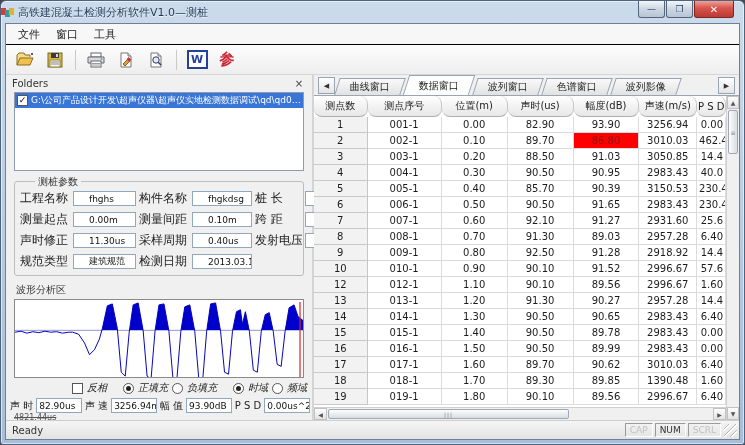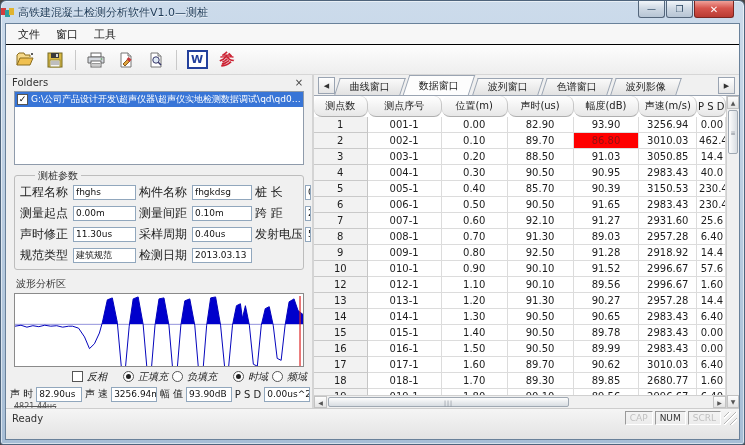--- a/index.html
+++ b/index.html
@@ -49,21 +49,21 @@
   .cbx{width:9px;height:9px;background:#fff;border:1px solid #555;color:#000;font-size:9px;
        line-height:9px;text-align:center;flex:0 0 auto;}
   .fpath{overflow:hidden;text-overflow:ellipsis;}
   
   .group{margin:10px 8px 0;border:1px solid #bdbdbd;border-radius:3px;position:relative;
          padding:8px 5px 5px;background:#f0f0f0;}
   .group-title{position:absolute;top:-7px;left:20px;background:#f0f0f0;padding:0 3px;font-size:10px;color:#333;}
   .pgrid{display:grid;grid-template-columns:50px 63px 50px 60px 47px 1fr;column-gap:3px;row-gap:4px;align-items:center;}
   .plabel{font-size:12px;color:#222;white-space:nowrap;overflow:hidden;}
   .pfield{height:13px;background:#fff;border:1px solid #91a7bd;font-size:9px;color:#111;
-          padding:0 2px;display:flex;align-items:center;white-space:nowrap;overflow:hidden;}
+          padding:0 15px;display:flex;align-items:center;white-space:nowrap;overflow:hidden;}
   
   .wave-title{margin:7px 0 0 10px;font-size:10px;color:#333;}
   .wave-box{margin:2px 8px 0;height:82px;background:#fff;border:1px solid #8a8a8a;overflow:hidden;}
   .wave-controls{margin:3px 0 0 66px;display:flex;align-items:center;gap:4px;font-size:10px;color:#222;font-style:italic;}
   .radio{width:9px;height:9px;border:1px solid #555;border-radius:50%;background:#fff;position:relative;flex:0 0 auto;}
   .radio.sel::after{content:'';position:absolute;inset:2px;background:#222;border-radius:50%;}
   .gap{width:8px;}
   .readouts{margin:3px 2px 0 4px;display:flex;align-items:center;gap:3px;}
   .rlabel{font-size:10px;color:#222;white-space:nowrap;}
   .rfield{height:13px;background:#fff;border:1px solid #91a7bd;font-size:9px;color:#111;
@@ -100,21 +100,21 @@
   .sbtn{flex:0 0 13px;display:flex;align-items:center;justify-content:center;font-size:6px;color:#555;
         background:linear-gradient(#fdfdfd,#e3e3e3);border:1px solid #c2c2c2;box-sizing:border-box;}
   .vthumb{height:42px;margin:1px;background:linear-gradient(90deg,#fdfdfd,#d8dde2);border:1px solid #9fa8b2;
           border-radius:2px;display:flex;align-items:center;justify-content:center;font-size:6px;color:#7a828c;}
   .vspacer{flex:1;}
   .hthumb{flex:0 0 58%;margin:1px;background:linear-gradient(#fdfdfd,#d8dde2);border:1px solid #9fa8b2;
           border-radius:2px;display:flex;align-items:center;justify-content:center;font-size:6px;color:#7a828c;letter-spacing:1px;}
   .hspacer{flex:1;}
   
   .statusbar{height:18px;background:linear-gradient(#f5f5f5,#e3e3e3);border-top:1px solid #cdcdcd;
-             display:flex;align-items:center;padding:0 2px 12px 6px;}
+             display:flex;align-items:center;padding:0 2px 0 6px;}
   .status-text{font-size:10px;color:#333;}
   .indicators{margin-left:auto;display:flex;}
   .ind{border:1px solid;border-color:#9a9a9a #ffffff #ffffff #9a9a9a;padding:0 4px;font-size:9px;
        margin-left:2px;color:#c0c0c0;height:12px;line-height:12px;}
   .ind.active{color:#333;}
   .grip{width:13px;height:13px;margin-left:3px;
         background:repeating-linear-gradient(135deg,transparent 0 3px,#b5b5b5 3px 4px,#fff 4px 5px);}
 </style>
 </head>
 <body>
@@ -490,21 +490,21 @@
                     <td>90.62</td>
                     <td>3010.03</td>
                     <td>6.40</td>
                   </tr>
                   <tr>
                     <td class="rownum">18</td>
                     <td>018-1</td>
                     <td>1.70</td>
                     <td>89.30</td>
                     <td>89.85</td>
-                    <td>2680.77</td>
+                    <td>1390.48</td>
                     <td>1.60</td>
                   </tr>
                   <tr>
                     <td class="rownum">19</td>
                     <td>019-1</td>
                     <td>1.80</td>
                     <td>90.10</td>
                     <td>89.56</td>
                     <td>2996.67</td>
                     <td>6.40</td>

